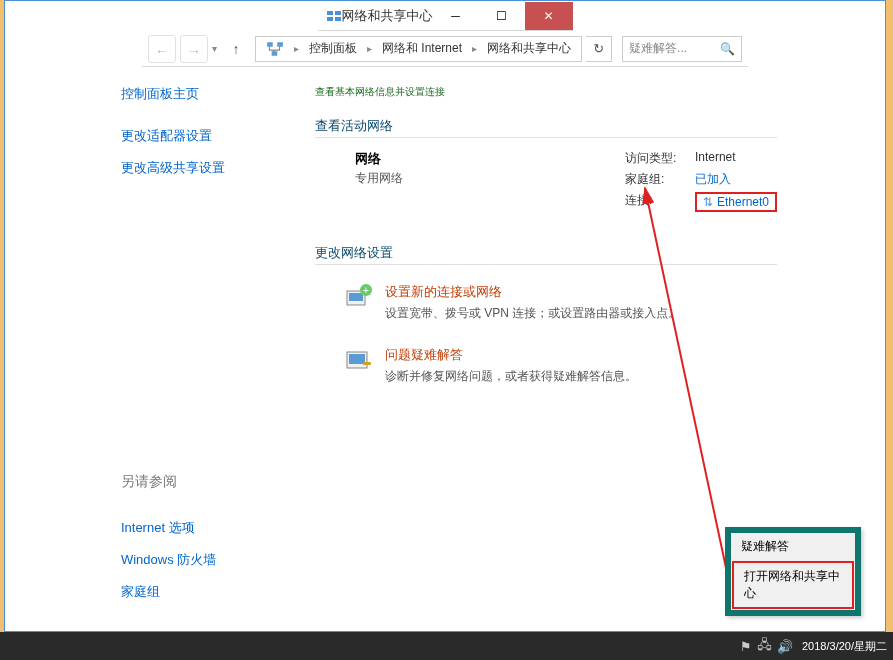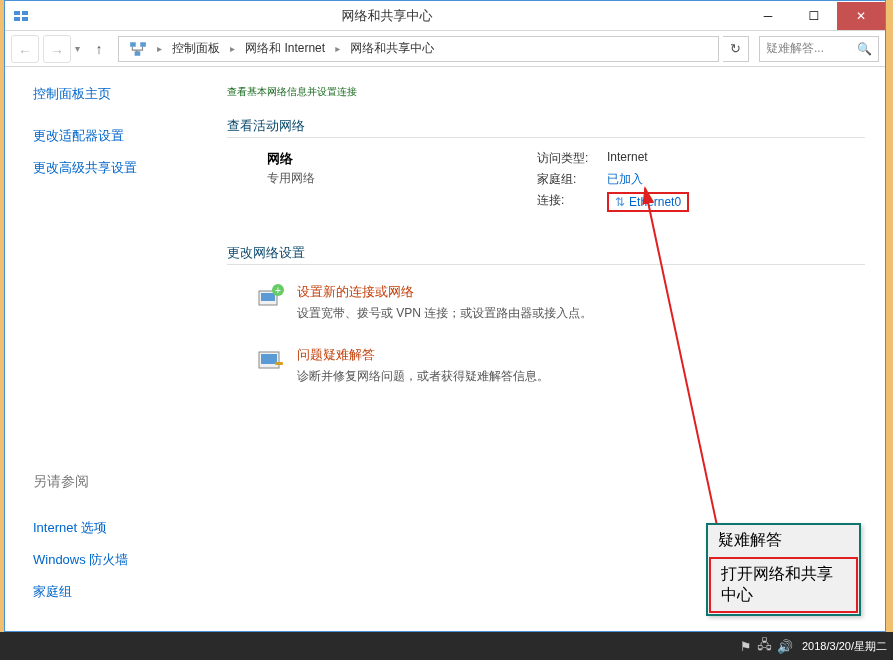--- a/index.html
+++ b/index.html
@@ -1,18 +1,18 @@
 <!DOCTYPE html>
 <html><head>
   <meta charset="utf-8">
   <style>
     * { margin: 0; padding: 0; box-sizing: border-box; font-family: "Microsoft YaHei", "Segoe UI", sans-serif; }
     body { width: 893px; height: 660px; background: #f0c070; position: relative; overflow: hidden; }
     
-    .window { position: absolute; top: 0; left: 4px; width: 882px; height: 632px; background: #fff; border: 1px solid #4a90d9; display: flex; flex-direction: column; }
+    .window { position: absolute; top: 0; left: 4px; width: 882px; height: 632px; background: #fff; border: 1px solid #4a90d9; display: flex; flex-direction: column; align-items: center; }
     
     .titlebar { height: 30px; background: #fff; display: flex; align-items: center; border-bottom: 1px solid #d8d8d8; }
     .titlebar-icon { width: 16px; height: 16px; margin-left: 8px; }
     .titlebar-title { flex: 1; text-align: center; font-size: 13px; color: #333; }
     .titlebar-buttons { display: flex; }
     .tb-btn { width: 46px; height: 28px; display: flex; align-items: center; justify-content: center; font-size: 12px; cursor: default; }
     .tb-btn.close { background: #c75050; color: #fff; width: 48px; }
     
     .navbar { height: 36px; display: flex; align-items: center; border-bottom: 1px solid #d8d8d8; padding: 0 6px; gap: 4px; }
     .nav-btn { width: 28px; height: 28px; border: 1px solid #ccc; border-radius: 3px; display: flex; align-items: center; justify-content: center; color: #888; font-size: 14px; }
@@ -47,21 +47,21 @@
     .net-link { color: #0066cc; text-decoration: none; }
     .highlight-box { border: 2px solid #e02020; padding: 1px 6px; display: inline-flex; align-items: center; gap: 4px; }
     
     .change-section { }
     .task { display: flex; padding: 6px 0 18px 30px; gap: 12px; }
     .task-icon { width: 28px; height: 28px; flex-shrink:0; }
     .task-body { }
     .task-title { color: #c2410c; font-size: 13px; margin-bottom: 4px; display:block; }
     .task-desc { font-size: 12px; color: #555; }
     
-    .context-menu { position: absolute; right: 32px; bottom: 44px; width: 155px; background: #f0f0f0; border: 2px solid #0f766e; font-size: 16px; box-shadow: 2px 2px 4px rgba(0,0,0,.2); }
+    .context-menu { position: absolute; right: 32px; bottom: 44px; width: 136px; background: #f0f0f0; border: 6px solid #0f766e; font-size: 12px; box-shadow: 2px 2px 4px rgba(0,0,0,.2); }
     .cm-item { padding: 5px 10px; }
     .cm-highlight { border: 2px solid #e02020; margin: 1px; }
     
     .taskbar { position: absolute; bottom: 0; left: 0; width: 893px; height: 28px; background: #2a2a2a; display: flex; align-items: center; justify-content: flex-end; padding-right: 6px; gap: 8px; color: #fff; font-size: 11px; }
     .tray-icons { display:flex; gap:6px; align-items:center; color:#ccc; font-size:13px; }
     .datetime { text-align: right; line-height: 1.1; font-size: 11px; }
     
     .arrow-annotation { position: absolute; top: 180px; left: 630px; width: 240px; height: 448px; pointer-events: none; }
   </style>
 </head>

